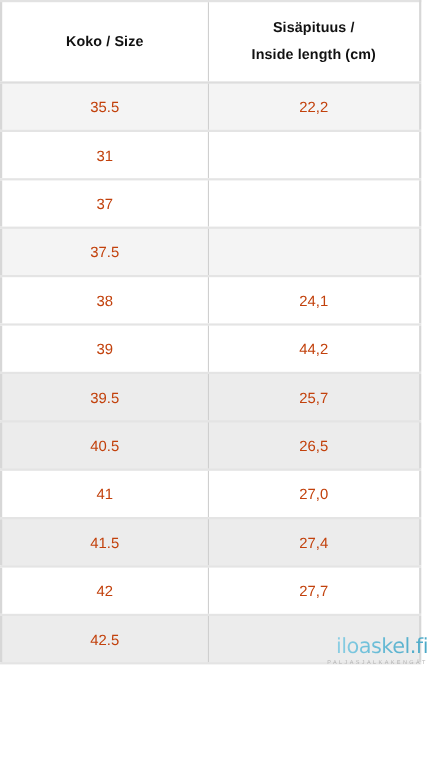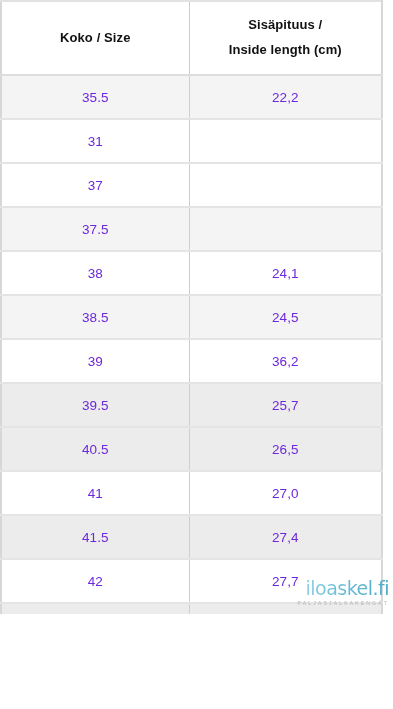--- a/index.html
+++ b/index.html
@@ -55,21 +55,21 @@
 
   thead th .hdr-line {
     display: block;
   }
 
   tbody td {
     height: 42px;
     text-align: center;
     vertical-align: middle;
     font-size: 13.5px;
-    color: #6d28d9;
+    color: #c2410c;
     padding: 0 6px;
     border-bottom: 2px solid #e4e4e4;
     background: #ffffff;
   }
   tbody td.cell-size {
     border-right: 1px solid #cfcfcf;
   }
 
   
   tbody tr.shade td {
@@ -149,27 +149,23 @@
           <td class="cell-length"></td>
         </tr>
         <tr class="shade">
           <td class="cell-size">37.5</td>
           <td class="cell-length"></td>
         </tr>
         <tr>
           <td class="cell-size">38</td>
           <td class="cell-length">24,1</td>
         </tr>
-        <tr class="shade">
-          <td class="cell-size">38.5</td>
-          <td class="cell-length">24,5</td>
-        </tr>
         <tr>
           <td class="cell-size">39</td>
-          <td class="cell-length">36,2</td>
+          <td class="cell-length">44,2</td>
         </tr>
         <tr class="shade shade-deep">
           <td class="cell-size">39.5</td>
           <td class="cell-length">25,7</td>
         </tr>
         <tr class="shade shade-deep">
           <td class="cell-size">40.5</td>
           <td class="cell-length">26,5</td>
         </tr>
         <tr>

